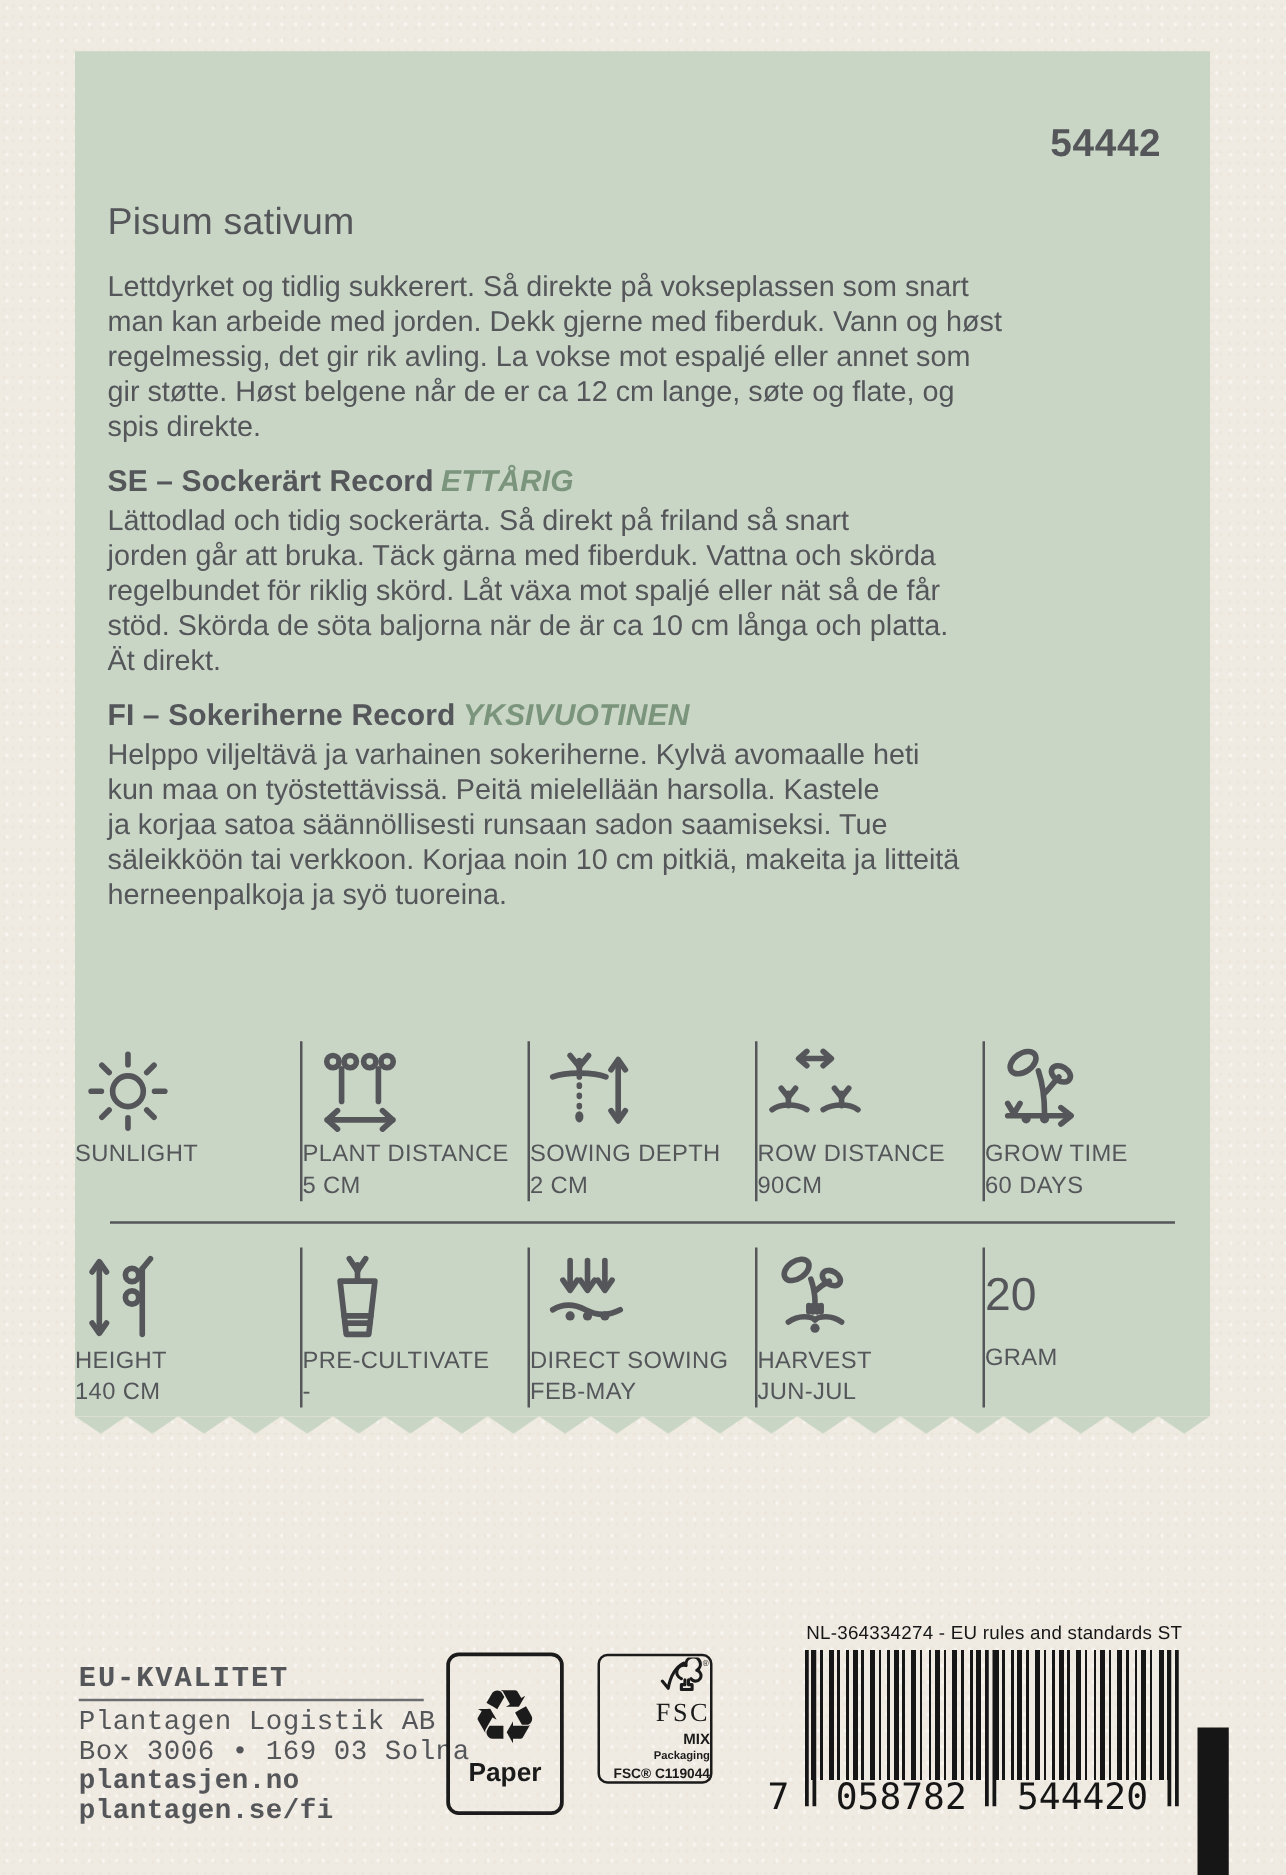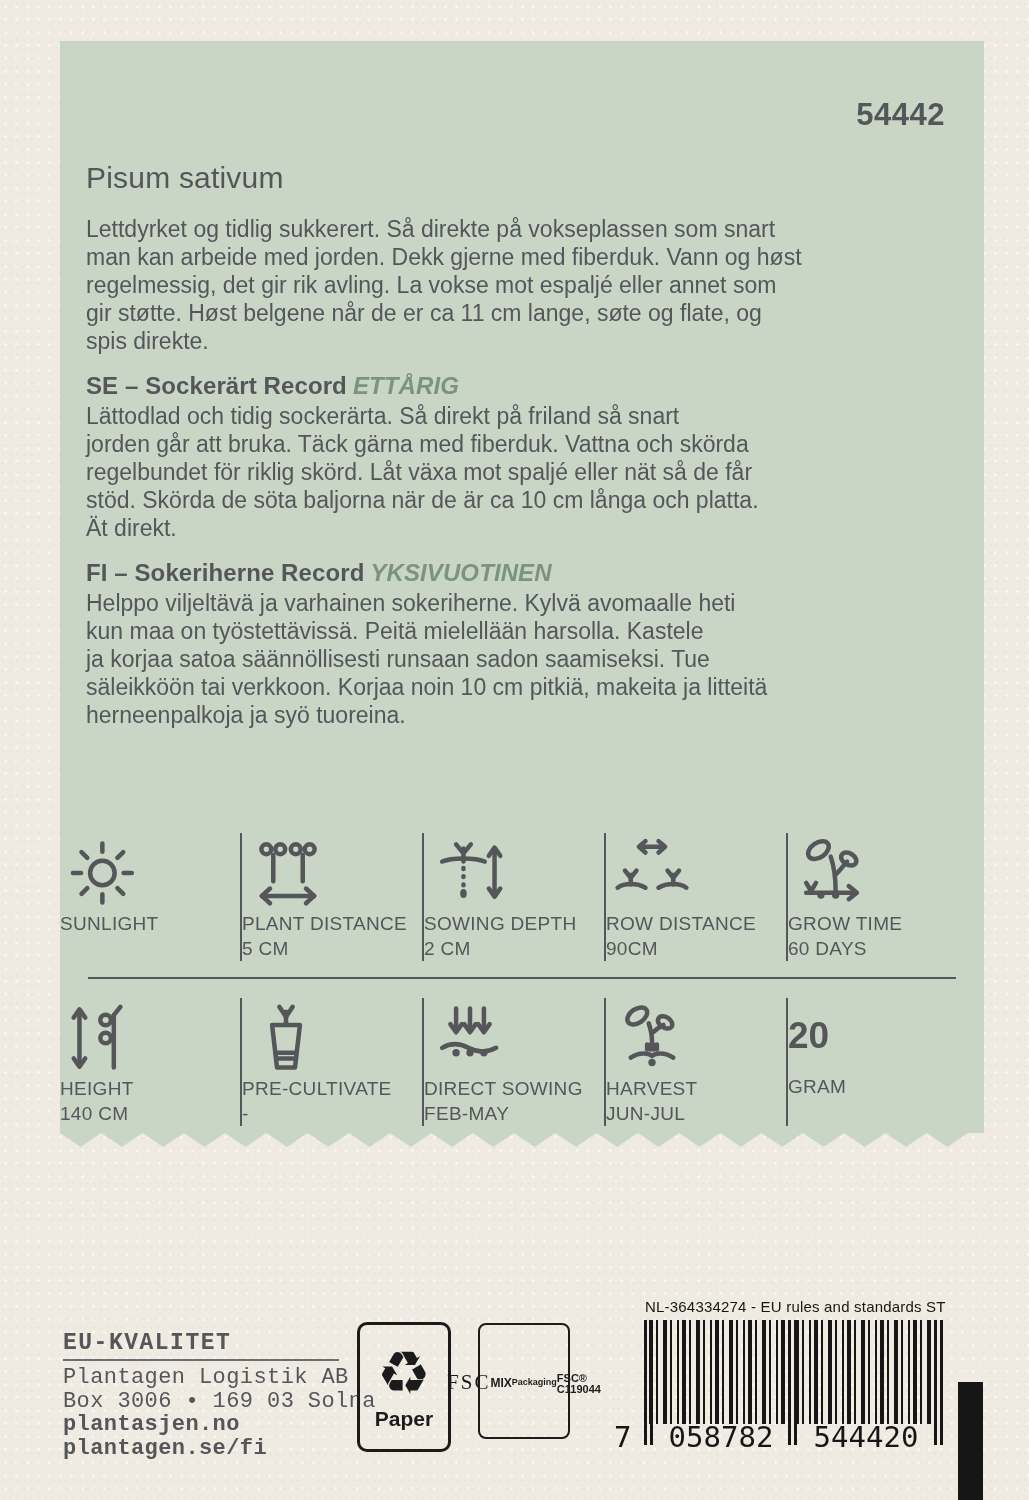--- a/index.html
+++ b/index.html
@@ -11,52 +11,52 @@
   .sheet{
     position:relative;width:1029px;height:1500px;overflow:hidden;
     background-color:#f0ebe2;
     background-image:
       radial-gradient(rgba(187,170,142,.07) 1px, transparent 1.6px),
       radial-gradient(rgba(255,255,255,.55) 1px, transparent 1.6px);
     background-size:7px 9px, 11px 13px;
     color:#54565a;
   }
   
-  .panel{position:absolute;left:60px;top:41px;width:908px;height:1092px;background:#c9d6c6;padding-left:16px;}
+  .panel{position:absolute;left:60px;top:41px;width:908px;height:1092px;background:#c9d6c6;}
   .zigzag{position:absolute;left:60px;top:1133px;display:block;}
   .product-number{position:absolute;top:56px;right:39px;font-size:31px;font-weight:600;letter-spacing:.5px;}
   .content{position:absolute;left:26px;top:120px;width:856px;}
   .title{font-size:30px;font-weight:400;margin:0 0 20px;letter-spacing:.2px;}
   .sec h2{font-size:24px;font-weight:700;margin:0;letter-spacing:.1px;}
   .sec h2 .annual{font-style:italic;color:#7b947c;font-weight:700;margin-left:6px;}
   .sec p{font-size:23px;line-height:28px;margin:2px 0 17px;white-space:pre-line;}
   
   .spec-row{position:absolute;left:0;width:908px;display:flex;}
   .row1{top:792px;height:128px;}
   .row2{top:957px;height:128px;}
   .cell{flex:1 1 0;display:flex;flex-direction:column;align-items:flex-start;min-width:0;}
   .cell + .cell{border-left:2px solid #54565a;}
   .iconbox{height:76px;display:flex;align-items:center;justify-content:center;margin-top:2px;}
   .iconbox svg{overflow:visible;}
   .iconbox svg .st{stroke:#54565a;stroke-width:5.5;fill:none;stroke-linecap:round;stroke-linejoin:round;}
   .iconbox svg .fl{fill:#54565a;stroke:none;}
   .lbl{font-size:19px;line-height:25px;letter-spacing:.3px;text-align:center;font-weight:500;white-space:nowrap;}
-  .big-value{height:76px;display:flex;align-items:center;justify-content:center;font-size:37px;font-weight:700;}
+  .big-value{height:76px;display:flex;align-items:center;justify-content:center;font-size:37px;font-weight:400;}
   .hdivider{position:absolute;left:28px;right:28px;top:936px;height:2px;background:#54565a;}
   
   .addr{position:absolute;left:63px;top:1330px;font-family:Liberation Mono, monospace;}
   .addr .head{font-size:23px;font-weight:700;letter-spacing:1.5px;padding-bottom:3px;border-bottom:2px solid #6b6d70;width:276px;margin-bottom:5px;}
   .addr .line{font-size:22px;line-height:23.5px;letter-spacing:.4px;}
   .addr .site{font-weight:700;}
   .paper-box{position:absolute;left:357px;top:1322px;width:94px;height:130px;border:3px solid #1b1b1b;border-radius:10px;
     display:flex;flex-direction:column;align-items:center;justify-content:center;color:#1b1b1b;box-sizing:border-box;}
   .recycle{font-size:60px;line-height:1;}
   .paper-label{font-size:21px;font-weight:700;margin-top:3px;}
-  .fsc-box{position:absolute;left:478px;top:1323px;width:92px;height:116px;border:2px solid #1b1b1b;border-radius:8px;
-    display:flex;flex-direction:row;align-items:center;justify-content:center;color:#1b1b1b;box-sizing:border-box;}
+  .fsc-box{position:absolute;left:478px;top:1323px;width:92px;height:104px;border:2px solid #1b1b1b;border-radius:8px;
+    display:flex;flex-direction:column;align-items:flex-end;justify-content:center;color:#1b1b1b;box-sizing:border-box;}
   .fsc-name{font-family:"Liberation Serif","DejaVu Serif",serif;font-size:21px;letter-spacing:2px;line-height:1;margin-top:2px;}
   .fsc-grade{font-size:12px;font-weight:700;margin-top:4px;line-height:1;}
   .fsc-scope{font-size:9px;font-weight:700;margin-top:3px;line-height:1;}
   .fsc-license{font-size:11px;font-weight:700;margin-top:5px;line-height:1;}
   .barcode{position:absolute;left:612px;top:1294px;width:330px;height:162px;color:#161616;}
   .bc-top{position:absolute;left:33px;top:4px;font-size:15px;letter-spacing:.2px;white-space:nowrap;}
   .bc-bars{position:absolute;left:32px;top:26px;width:296px;height:104px;
     background:repeating-linear-gradient(90deg,
       #161616 0 2px, transparent 2px 5px,
       #161616 5px 9px, transparent 9px 12px,
@@ -80,21 +80,21 @@
   <div class="panel">
     <div class="product-number">54442</div>
 
     <div class="content">
       <h1 class="title">Pisum sativum</h1>
 
       <div class="sec">
         <p>Lettdyrket og tidlig sukkerert. Så direkte på vokseplassen som snart
 man kan arbeide med jorden. Dekk gjerne med fiberduk. Vann og høst
 regelmessig, det gir rik avling. La vokse mot espaljé eller annet som
-gir støtte. Høst belgene når de er ca 11 cm lange, søte og flate, og
+gir støtte. Høst belgene når de er ca 12 cm lange, søte og flate, og
 spis direkte.</p>
       </div>
 
       <div class="sec">
         <h2><span>SE – Sockerärt Record</span><span class="annual">ETTÅRIG</span></h2>
         <p>Lättodlad och tidig sockerärta. Så direkt på friland så snart
 jorden går att bruka. Täck gärna med fiberduk. Vattna och skörda
 regelbundet för riklig skörd. Låt växa mot spaljé eller nät så de får
 stöd. Skörda de söta baljorna när de är ca 10 cm långa och platta.
 Ät direkt.</p>

